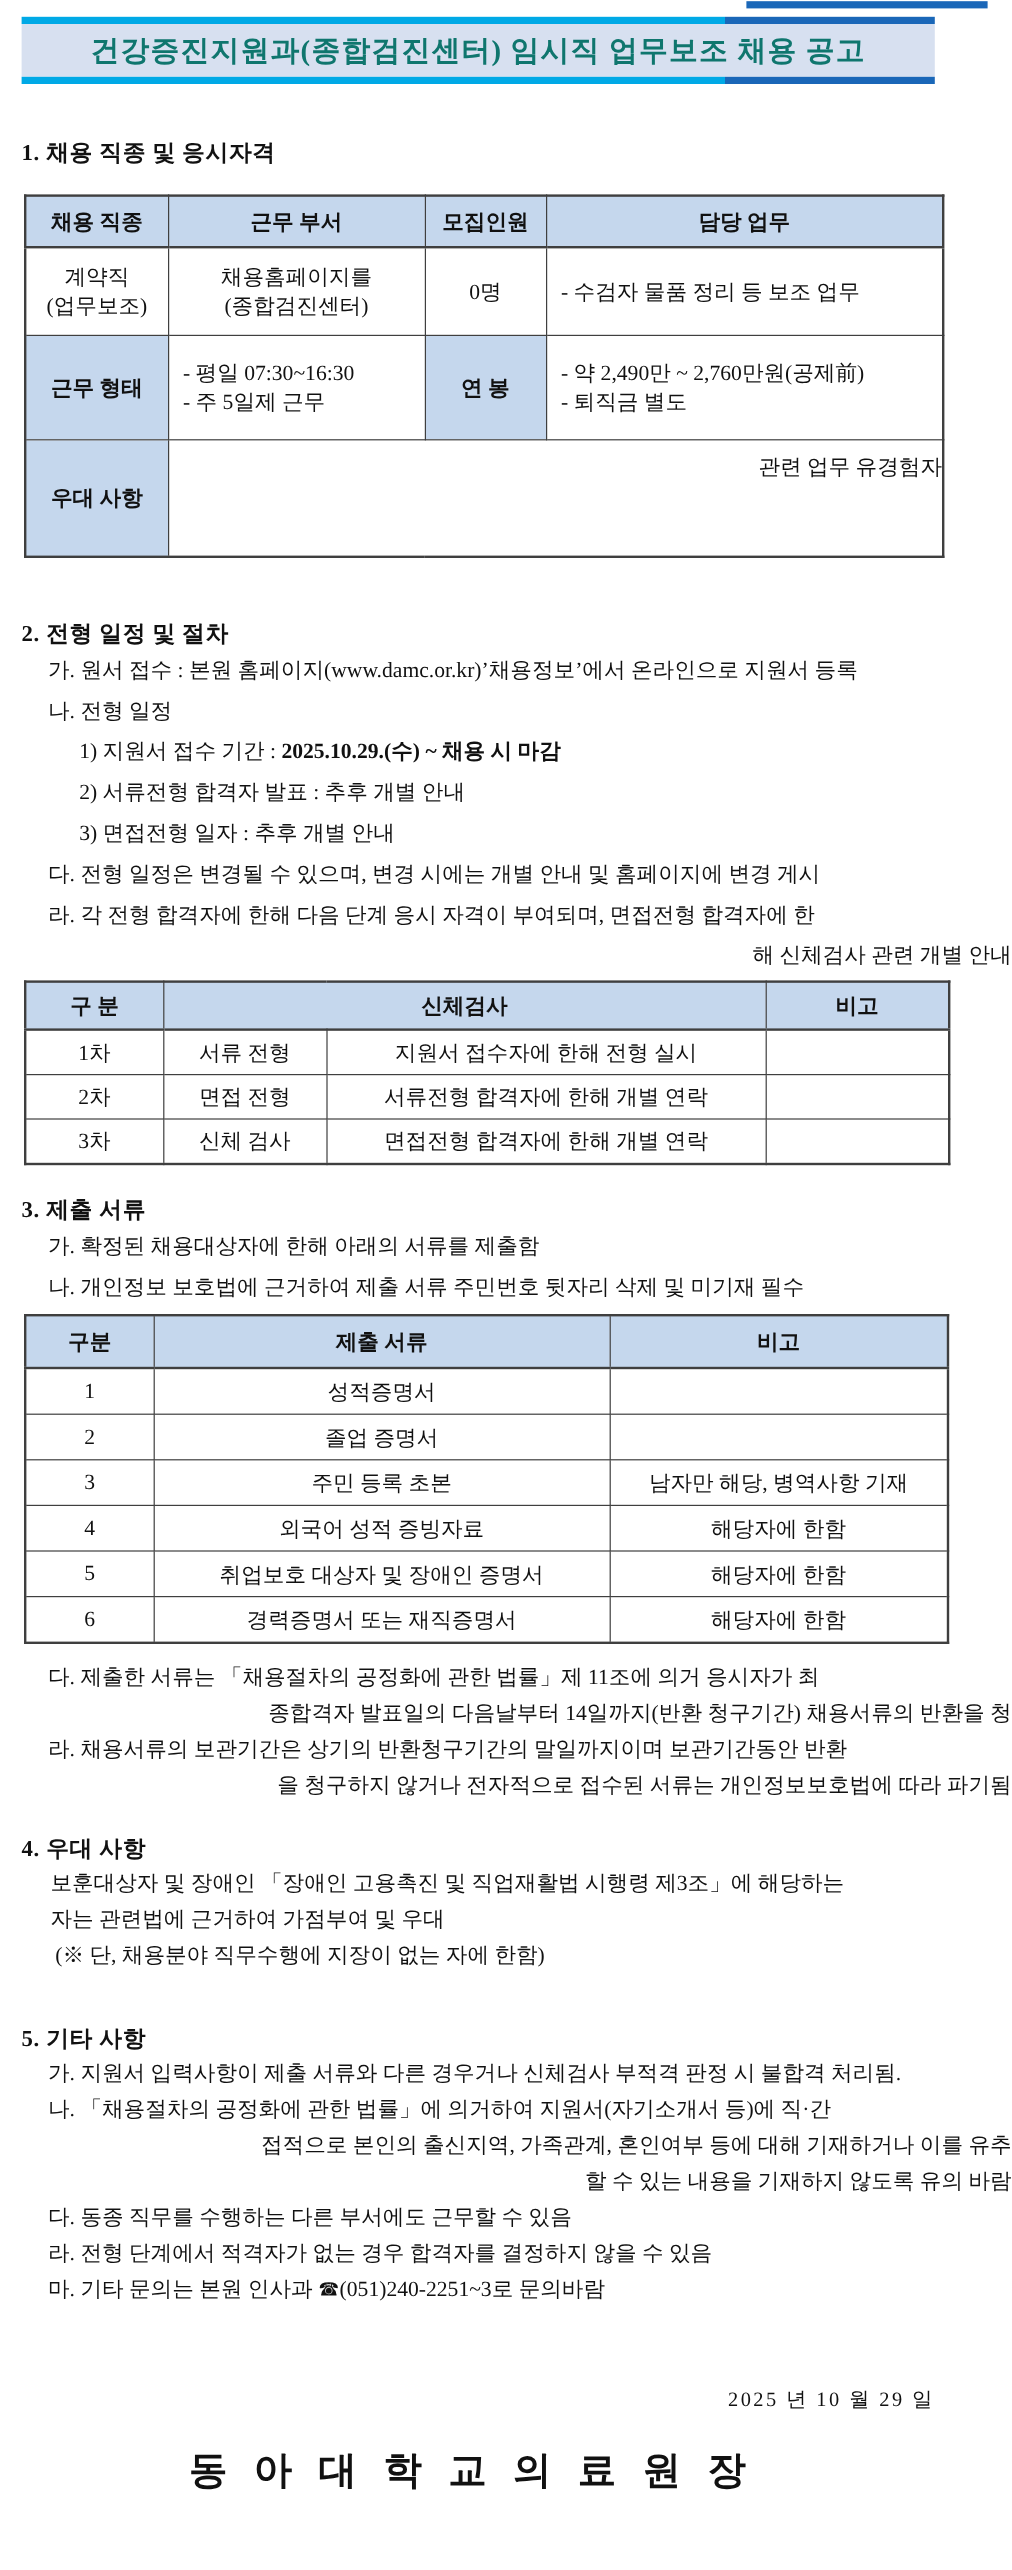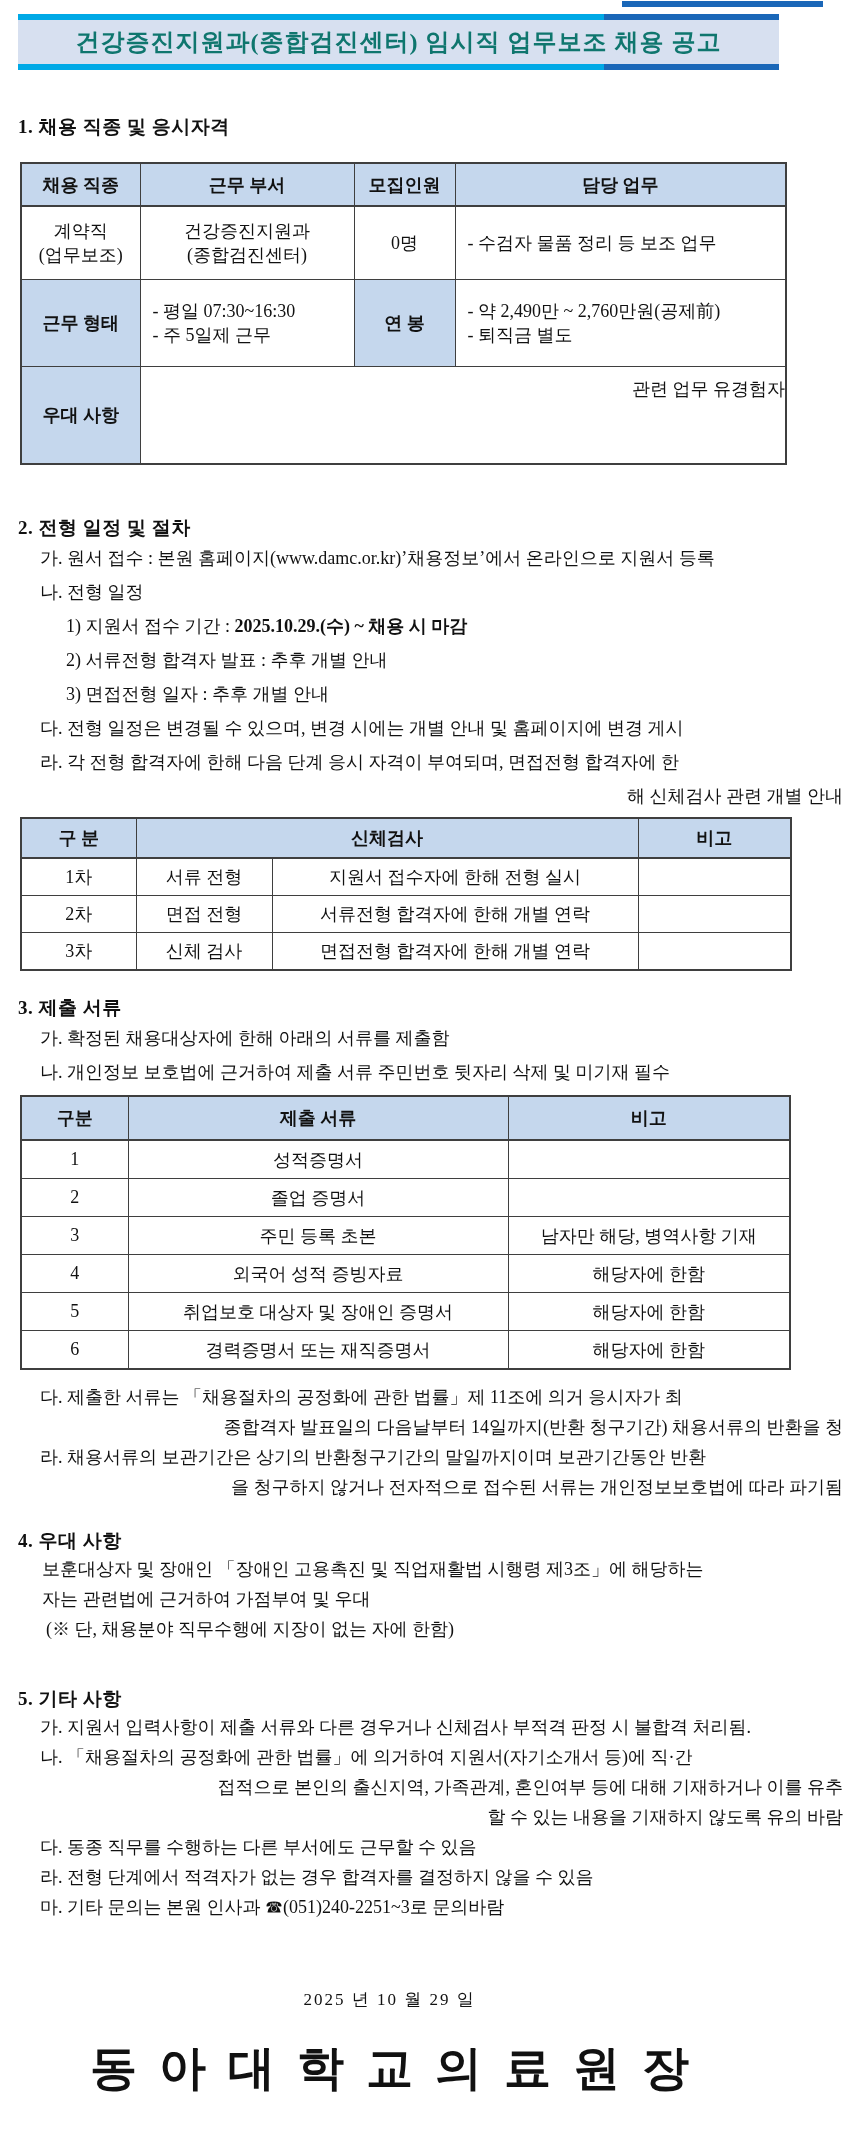--- a/index.html
+++ b/index.html
@@ -36,22 +36,22 @@
   .leftcell{text-align:left;padding-left:12px;}
   #t1 th{height:39px;border-bottom-width:2px;}
   #t1 .r1 td{height:72px;}
   #t1 .r2 td{height:86px;}
   #t1 .r3 td{height:86px;}
   #t1 .topleft{vertical-align:top;text-align:right;padding:10px 0 0 12px;}
   #t2 th,#t2 td{height:36px;}
   #t2 th{border-bottom-width:2px;}
   #t3 th{height:40px;border-bottom-width:2px;}
   #t3 td{height:37px;}
-  .datefoot{margin-top:66px;width:779px;text-align:center;font-size:17px;letter-spacing:2px;}
-  .signfoot{margin-top:26px;width:779px;text-align:center;font-size:47px;letter-spacing:22px;font-weight:600;text-indent:22px;}
+  .datefoot{margin-top:66px;width:779px;text-align:right;font-size:17px;letter-spacing:2px;}
+  .signfoot{margin-top:26px;width:779px;text-align:center;font-size:32px;letter-spacing:22px;font-weight:600;text-indent:22px;}
   .b{font-weight:bold;}
 </style>
 </head>
 <body>
 
 <div class="page">
 
   <div class="topbar"></div>
 
   <div class="titlebox">
@@ -75,21 +75,21 @@
       <th>근무 부서</th>
       <th>모집인원</th>
       <th>담당 업무</th>
     </tr>
     <tr class="r1">
       <td>
         <div>계약직</div>
         <div>(업무보조)</div>
       </td>
       <td>
-        <div>건강증진지원과</div>
+        <div>채용홈페이지를</div>
         <div>(종합검진센터)</div>
       </td>
       <td>0명</td>
       <td class="leftcell">- 수검자 물품 정리 등 보조 업무</td>
     </tr>
     <tr class="r2">
       <td class="bluecell">근무 형태</td>
       <td class="leftcell">
         <div>- 평일 07:30~16:30</div>
         <div>- 주 5일제 근무</div>

